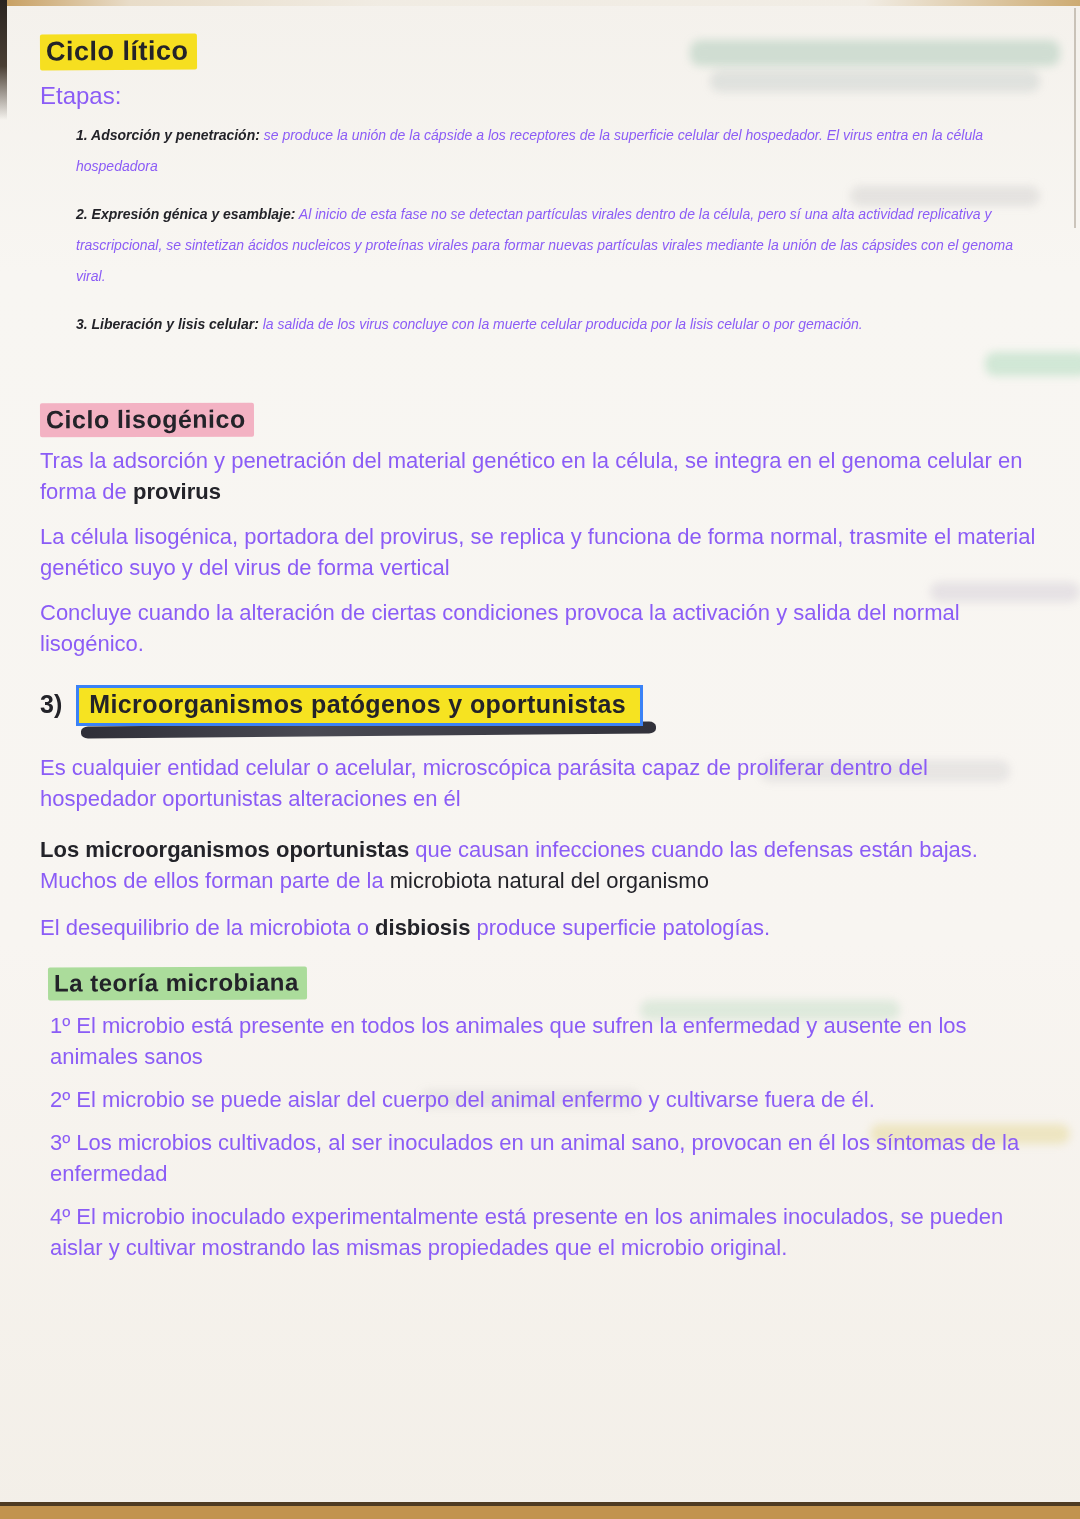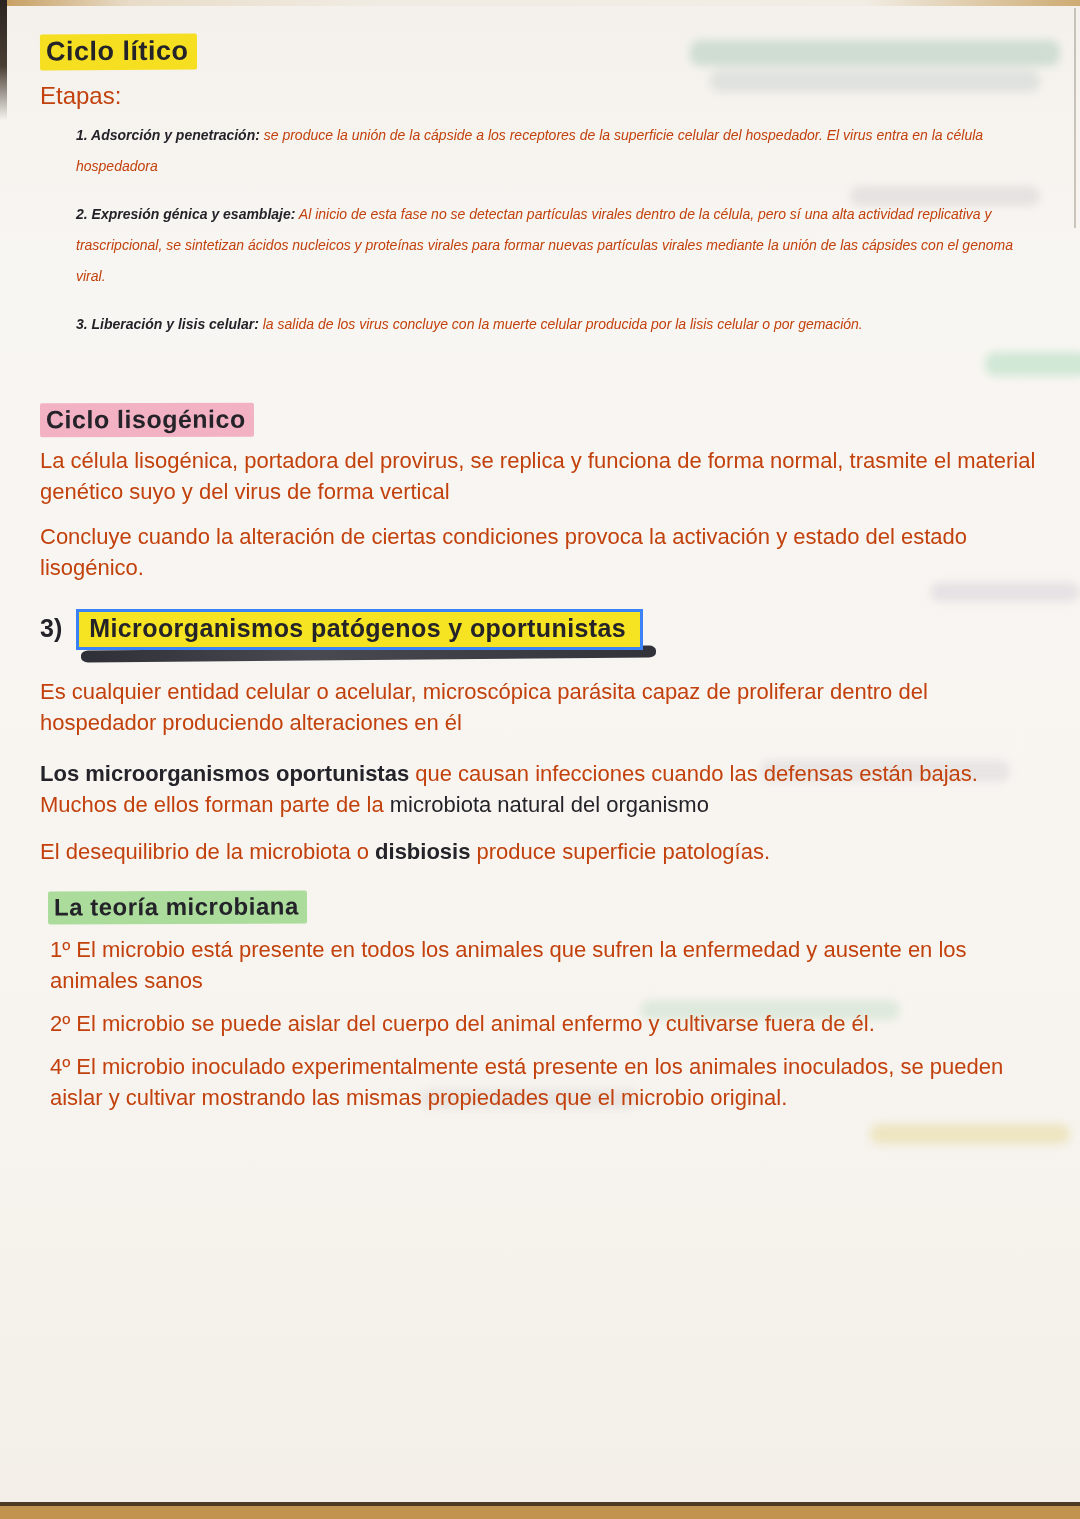--- a/index.html
+++ b/index.html
@@ -23,21 +23,21 @@
   .sm2{left:850px;top:186px;width:190px;height:20px;background:rgba(120,120,130,.14);}
   .sm3{left:985px;top:352px;width:105px;height:24px;background:rgba(120,200,150,.30);}
   .sm4{left:930px;top:582px;width:150px;height:20px;background:rgba(150,140,170,.18);}
   .sm5{left:760px;top:760px;width:250px;height:22px;background:rgba(120,120,140,.13);}
   .sm6{left:640px;top:1000px;width:260px;height:20px;background:rgba(120,190,140,.20);}
   .sm7{left:870px;top:1124px;width:200px;height:20px;background:rgba(220,200,90,.30);}
   .sm8{left:420px;top:1090px;width:220px;height:18px;background:rgba(130,130,140,.12);}
 
   .content{position:relative;padding:34px 40px 0 40px;z-index:1;}
 
-  .ink-blue{color:#c2410c;}
+  .ink-blue{color:#8b5cf6;}
   .ink-black{color:#232329;}
 
   .hl{display:inline-block;padding:2px 8px 3px 6px;border-radius:2px;}
   .hl-yellow{background:#f6df20;transform:rotate(-.3deg);}
   .hl-pink{background:#f3b2c3;transform:rotate(-.2deg);}
   .hl-green{background:#abdc9b;transform:rotate(-.25deg);}
 
   .h1{font-size:27px;font-weight:bold;letter-spacing:.5px;margin:0 0 12px 0;}
   .label{font-size:24px;margin:0 0 10px 0;}
 
@@ -93,30 +93,33 @@
   <div class="item">
     <span class="t ink-black">3. Liberación y lisis celular:</span><span class="ink-blue"> la salida de los virus concluye con la muerte celular producida por la lisis celular o por gemación.</span>
   </div>
 
   <div class="sec-gap"></div>
 
   <div class="h1" style="font-size:25px;margin-bottom:8px;">
     <span class="hl hl-pink ink-black">Ciclo lisogénico</span>
   </div>
 
+  <div class="para">
+    <span class="ink-blue">Tras la adsorción y penetración del material genético en la célula, se integra en el genoma celular en forma de </span><span class="ink-black" style="font-weight:bold">provirus</span>
+  </div>
 
   <div class="para ink-blue">La célula lisogénica, portadora del provirus, se replica y funciona de forma normal, trasmite el material genético suyo y del virus de forma vertical</div>
 
-  <div class="para ink-blue" style="margin-bottom:6px;">Concluye cuando la alteración de ciertas condiciones provoca la activación y estado del estado lisogénico.</div>
+  <div class="para ink-blue" style="margin-bottom:6px;">Concluye cuando la alteración de ciertas condiciones provoca la activación y salida del normal lisogénico.</div>
 
   <div class="boxed-wrap ink-black">
     <span class="boxed-num">3)</span><span class="boxed">Microorganismos patógenos y oportunistas</span>
   </div>
 
-  <div class="para ink-blue" style="margin-bottom:20px;">Es cualquier entidad celular o acelular, microscópica parásita capaz de proliferar dentro del hospedador produciendo alteraciones en él</div>
+  <div class="para ink-blue" style="margin-bottom:20px;">Es cualquier entidad celular o acelular, microscópica parásita capaz de proliferar dentro del hospedador oportunistas alteraciones en él</div>
 
   <div class="para" style="margin-bottom:16px;">
     <span class="ink-black" style="font-weight:bold">Los microorganismos oportunistas </span><span class="ink-blue">que causan infecciones cuando las defensas están bajas. Muchos de ellos forman parte de la </span><span class="ink-black">microbiota natural del organismo</span>
   </div>
 
   <div class="para" style="margin-bottom:24px;">
     <span class="ink-blue">El desequilibrio de la microbiota o </span><span class="ink-black" style="font-weight:bold">disbiosis</span><span class="ink-blue"> produce superficie patologías.</span>
   </div>
 
   <div class="h1" style="font-size:24px;margin:0 0 10px 8px;">
@@ -124,18 +127,21 @@
   </div>
 
 
   <div class="post ink-blue">
     <span class="n">1º</span><span>El microbio está presente en todos los animales que sufren la enfermedad y ausente en los animales sanos</span>
   </div>
   <div class="post ink-blue">
     <span class="n">2º</span><span>El microbio se puede aislar del cuerpo del animal enfermo y cultivarse fuera de él.</span>
   </div>
   <div class="post ink-blue">
+    <span class="n">3º</span><span>Los microbios cultivados, al ser inoculados en un animal sano, provocan en él los síntomas de la enfermedad</span>
+  </div>
+  <div class="post ink-blue">
     <span class="n">4º</span><span>El microbio inoculado experimentalmente está presente en los animales inoculados, se pueden aislar y cultivar mostrando las mismas propiedades que el microbio original.</span>
   </div>
 
 </div>
 
 <div class="edge-bottom"></div>
 
 </body></html>

